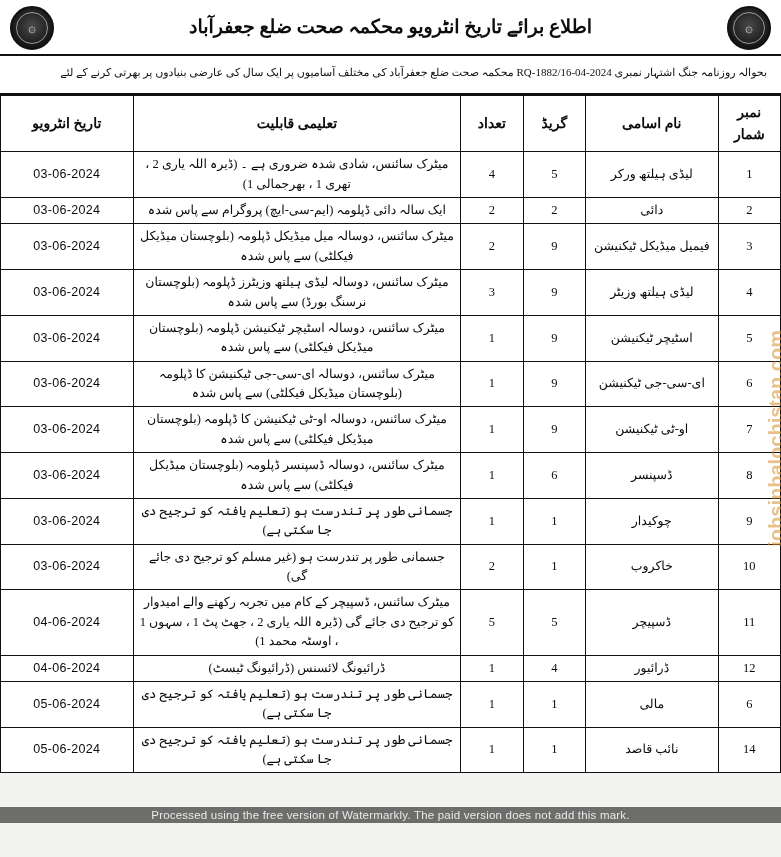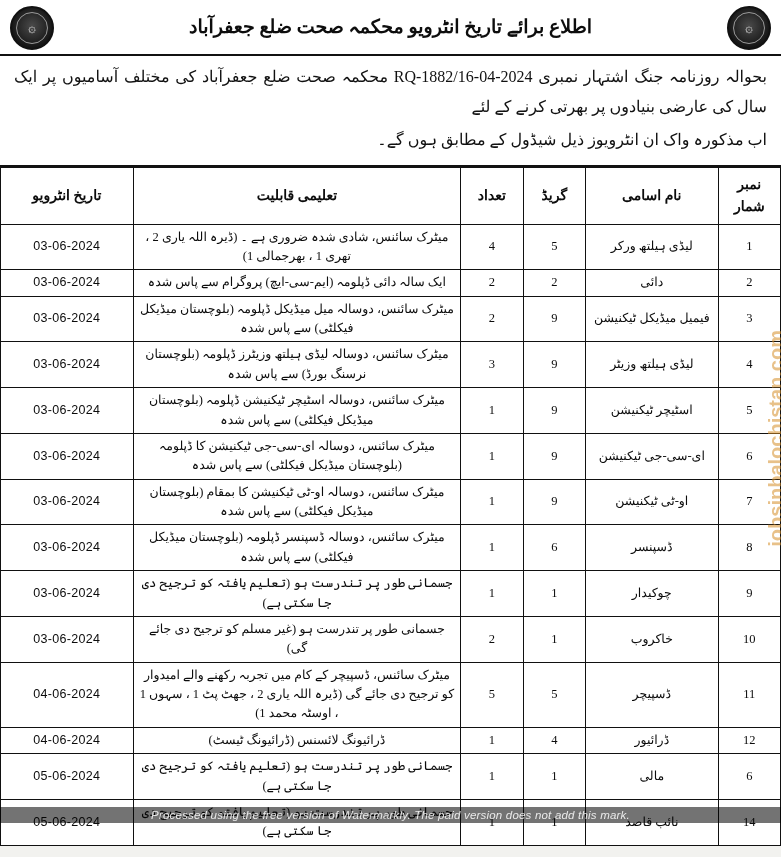--- a/index.html
+++ b/index.html
@@ -62,21 +62,21 @@
   }
 
   
   .intro {
     background: #ffffff;
     border-bottom: 2px solid #111;
     padding: 6px 14px 8px 14px;
     direction: rtl;
     text-align: justify;
     font-family: "Liberation Serif", serif;
-    font-size: 16px;
+    font-size: 11px;
     line-height: 1.9;
     color: #111;
   }
   .intro p { margin: 0 0 2px 0; }
 
   
   .table-wrap {
     background: #ffffff;
     padding: 0;
     position: relative;
@@ -147,21 +147,20 @@
     left: 0; right: 0;
     bottom: 34px;
     height: 16px;
     display:flex;align-items:center;justify-content:center;
     font-family: "Liberation Sans", sans-serif;
     font-size: 11.5px;
     color: rgba(255,255,255,0.85);
     background: rgba(0,0,0,0.55);
     letter-spacing: .2px;
     z-index: 8;
-    font-style: italic;
   }
 </style>
 </head>
 <body>
 
 <div class="page">
 
   <div class="wm-diag">JOBSINBALOCHISTAN</div>
 
   <div class="header">
@@ -169,21 +168,20 @@
       <div class="inner">۞</div>
     </div>
     <div class="hdr-title">اطلاع برائے تاریخ انٹرویو محکمہ صحت ضلع جعفرآباد</div>
     <div class="seal right">
       <div class="inner">۞</div>
     </div>
   </div>
 
   <div class="intro">
     <p>بحوالہ روزنامہ جنگ  اشتہار نمبری RQ-1882/16-04-2024 محکمہ صحت ضلع جعفرآباد کی مختلف آسامیوں پر ایک سال کی عارضی بنیادوں پر بھرتی کرنے کے لئے</p>
-    <p>اب مذکورہ واک ان انٹرویوز ذیل شیڈول کے مطابق ہوں گے۔</p>
   </div>
 
   <div class="table-wrap">
     <table class="jobs">
       <thead>
         <tr>
           <th class="col-sr">نمبر شمار</th>
           <th class="col-post">نام اسامی</th>
           <th class="col-grade">گریڈ</th>
           <th class="col-num">تعداد</th>
@@ -238,21 +236,21 @@
             <td class="col-grade">9</td>
             <td class="col-num">1</td>
             <td class="col-qual qual">میٹرک سائنس، دوسالہ ای-سی-جی ٹیکنیشن کا ڈپلومہ (بلوچستان میڈیکل فیکلٹی) سے پاس شدہ</td>
             <td class="col-date date">03-06-2024</td>
           </tr>
           <tr>
             <td class="col-sr">7</td>
             <td class="col-post postname">او-ٹی ٹیکنیشن</td>
             <td class="col-grade">9</td>
             <td class="col-num">1</td>
-            <td class="col-qual qual">میٹرک سائنس، دوسالہ او-ٹی ٹیکنیشن کا بمقام (بلوچستان میڈیکل فیکلٹی) سے پاس شدہ</td>
+            <td class="col-qual qual">میٹرک سائنس، دوسالہ او-ٹی ٹیکنیشن کا ڈپلومہ (بلوچستان میڈیکل فیکلٹی) سے پاس شدہ</td>
             <td class="col-date date">03-06-2024</td>
           </tr>
           <tr>
             <td class="col-sr">8</td>
             <td class="col-post postname">ڈسپنسر</td>
             <td class="col-grade">6</td>
             <td class="col-num">1</td>
             <td class="col-qual qual">میٹرک سائنس، دوسالہ ڈسپنسر ڈپلومہ (بلوچستان میڈیکل فیکلٹی) سے پاس شدہ</td>
             <td class="col-date date">03-06-2024</td>
           </tr>

